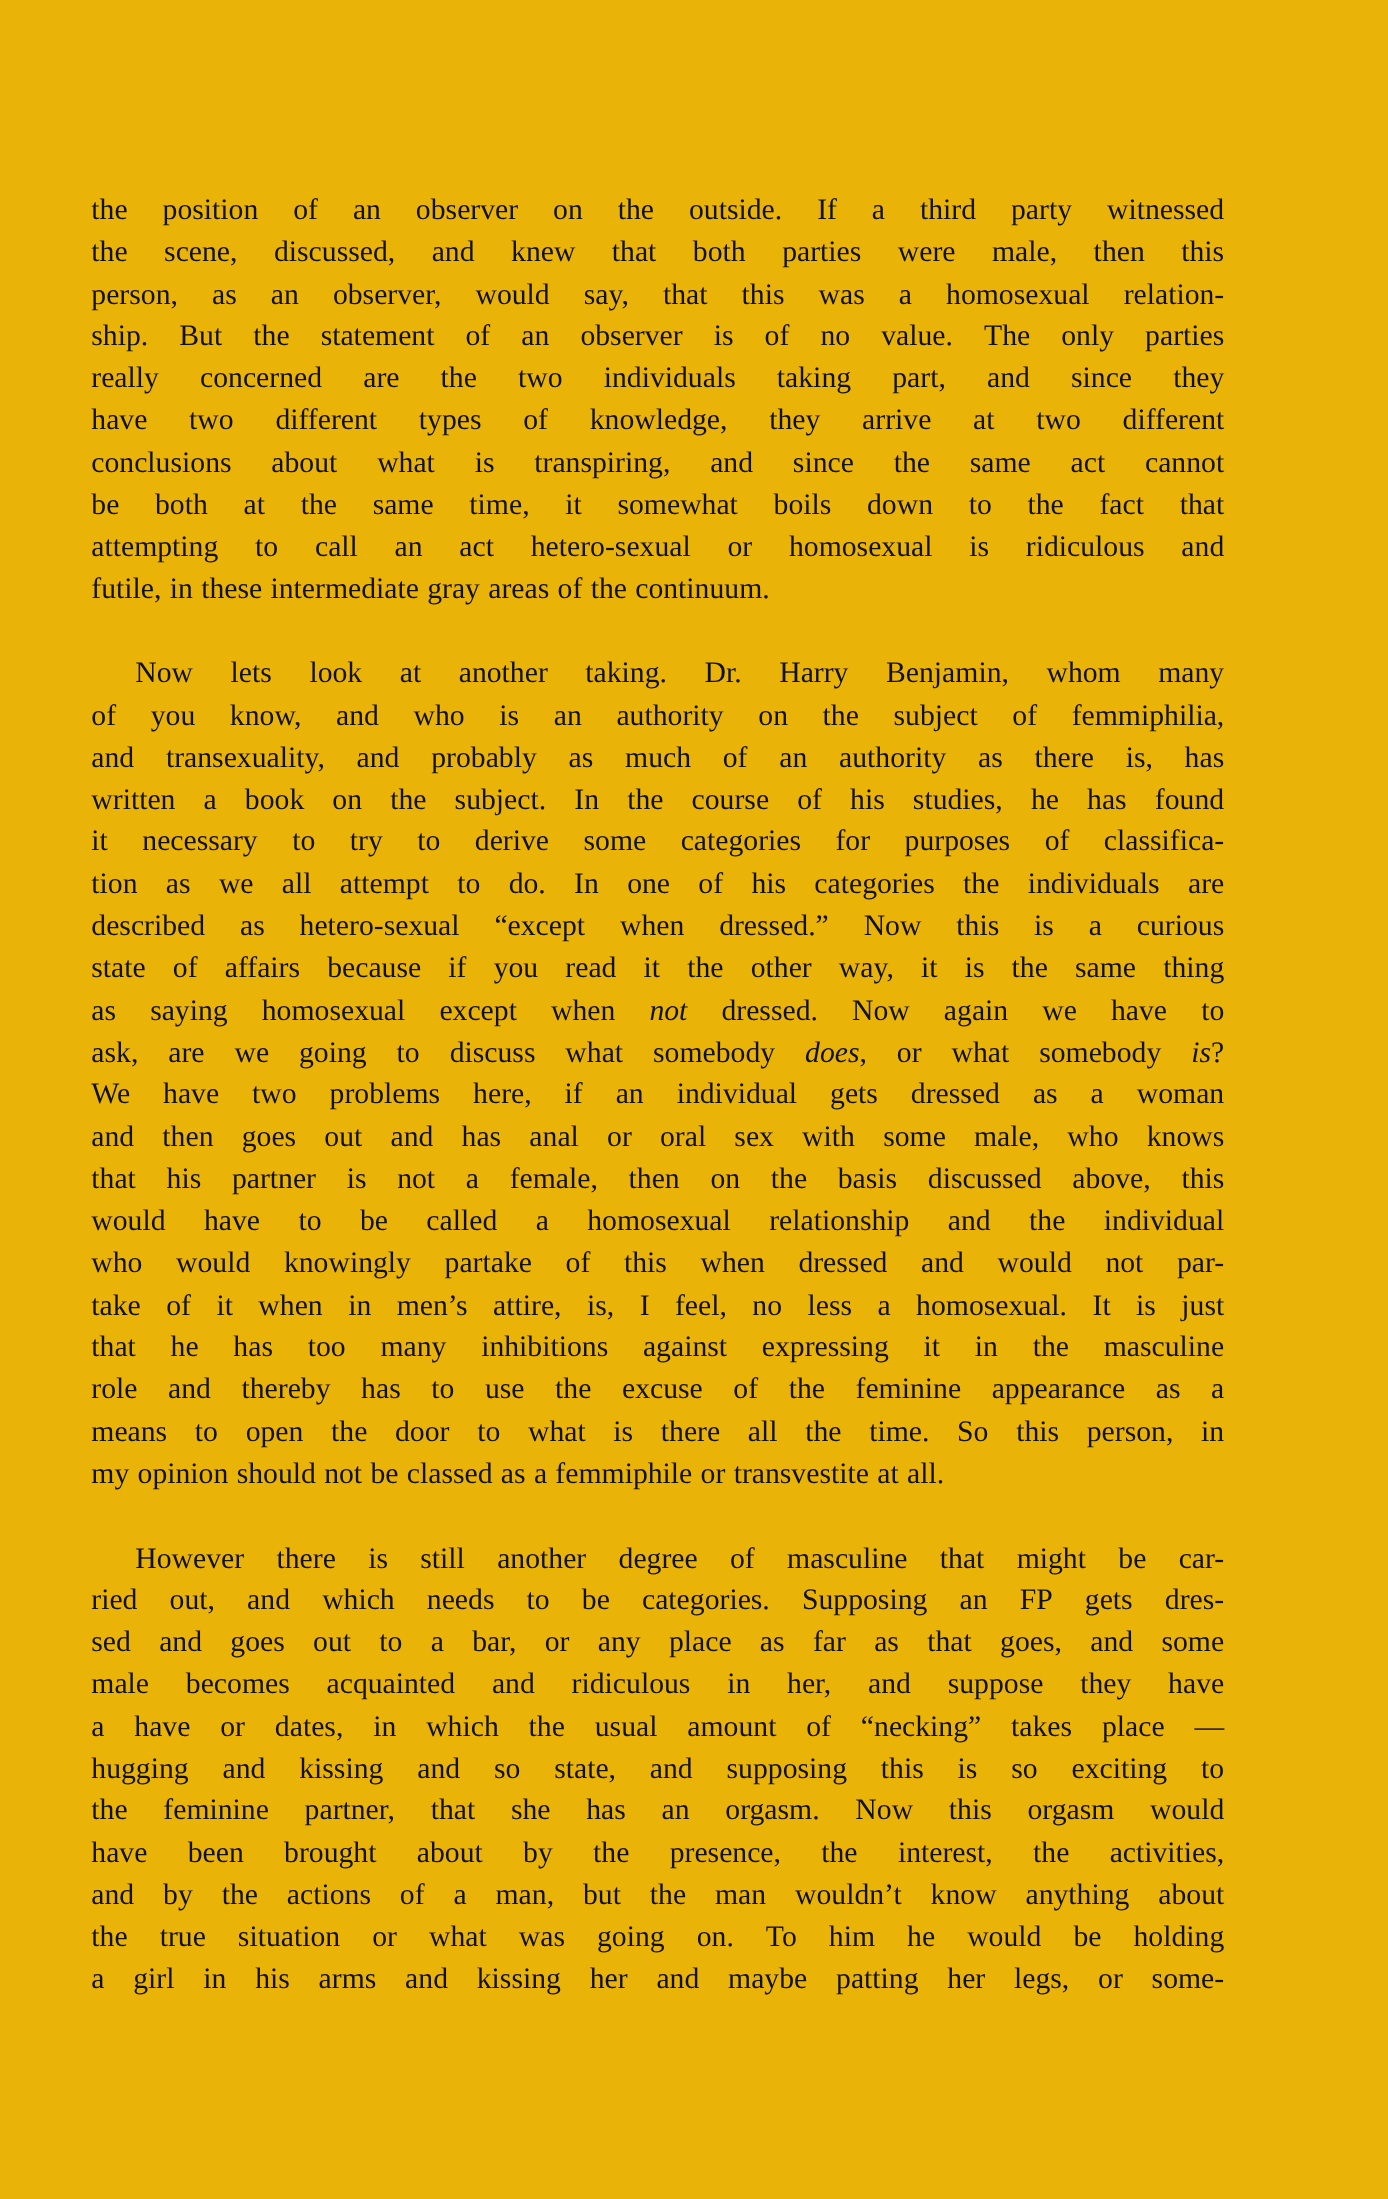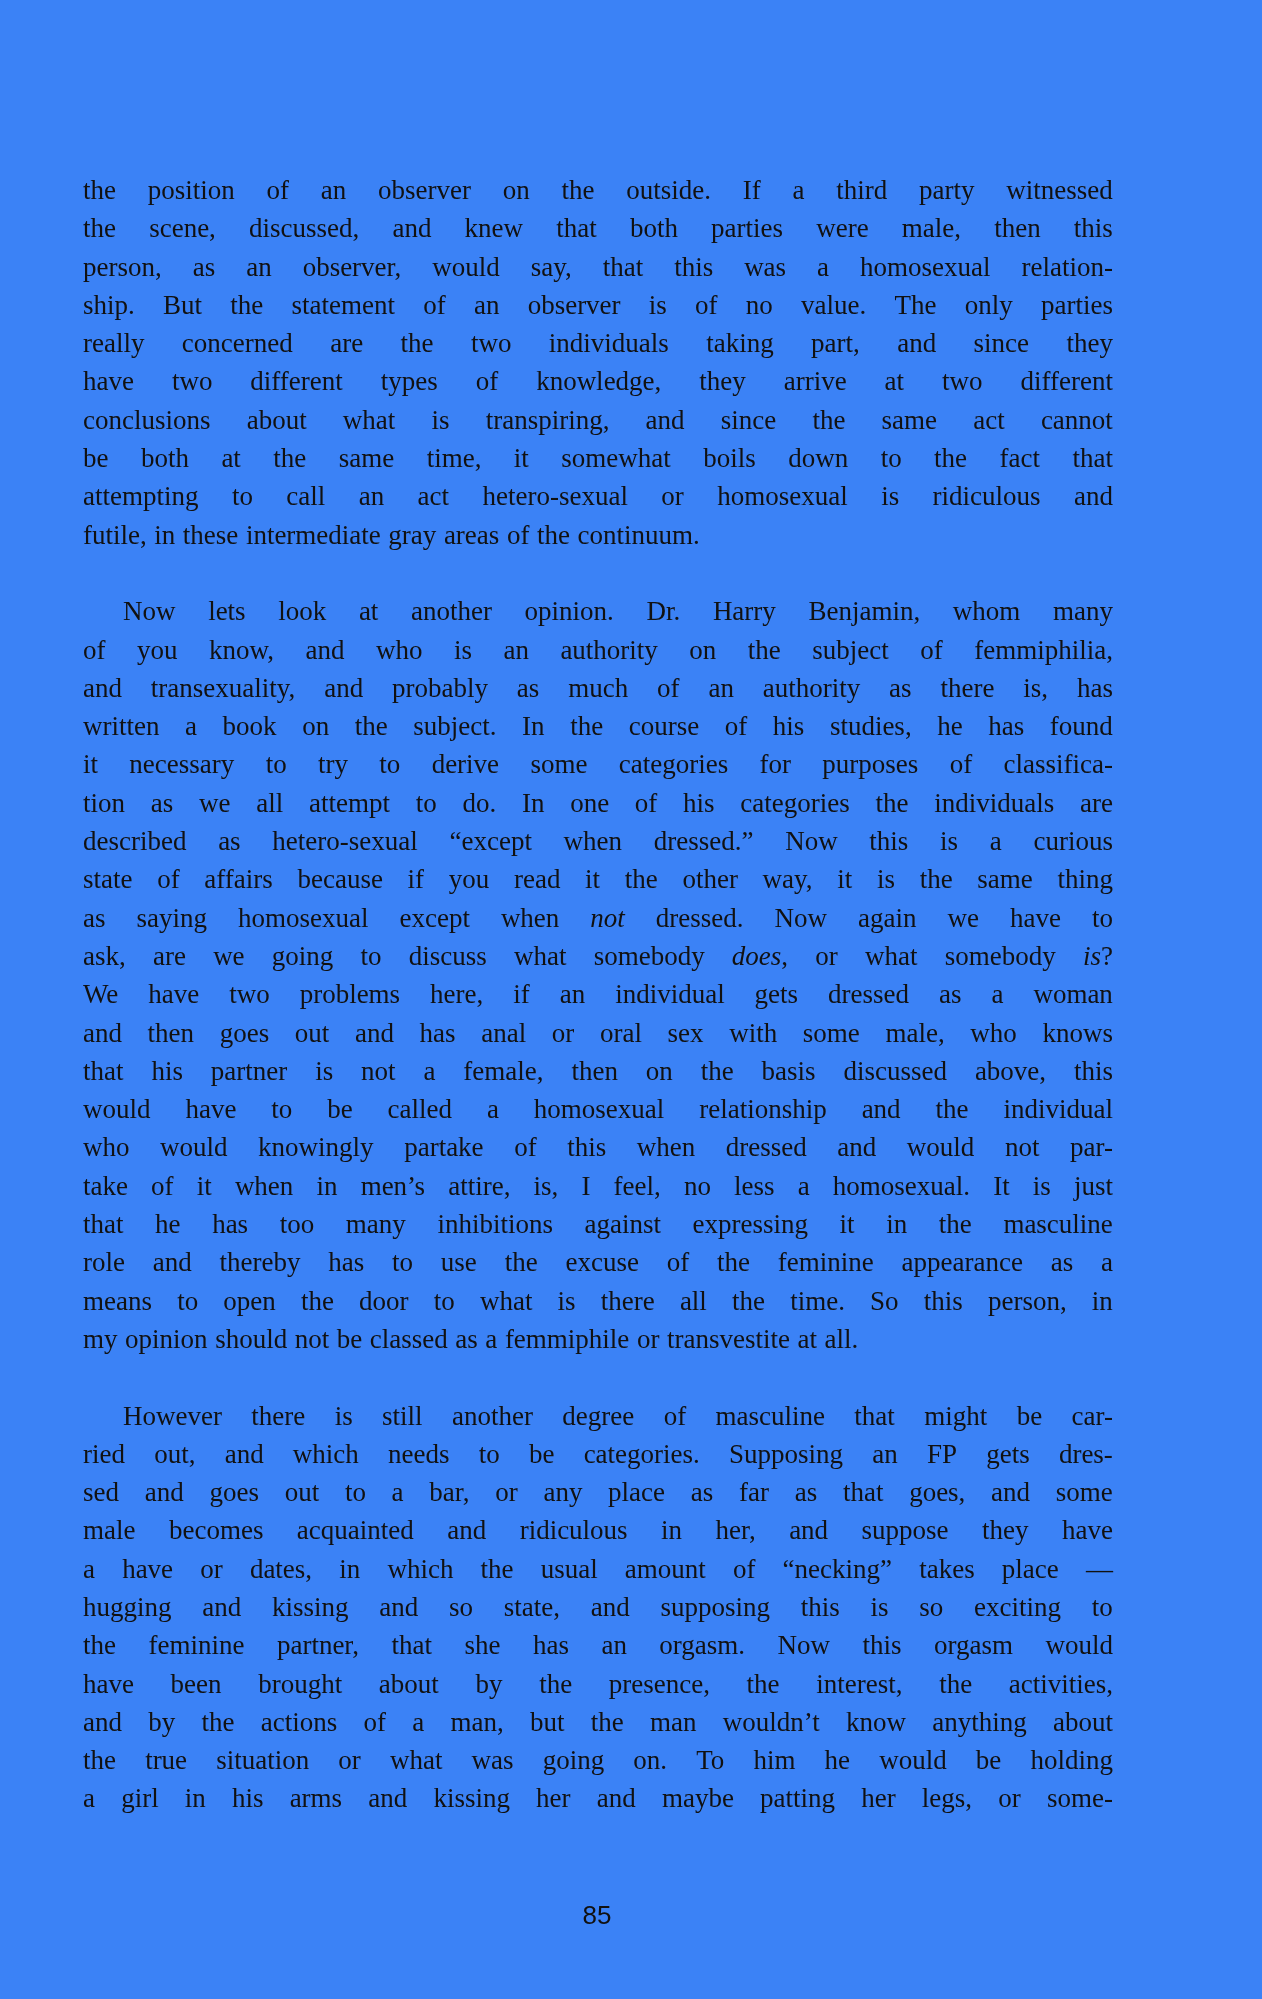--- a/index.html
+++ b/index.html
@@ -1,17 +1,17 @@
 <!DOCTYPE html>
 <html><head>
 <meta charset="utf-8">
 <style>
   html, body { margin: 0; padding: 0; background: #ffffff; }
   body { width: 1262px; height: 1999px; position: relative; overflow: hidden; }
-  .page { position: absolute; left: 0; top: 0; width: 1262px; height: 1999px; background: #3b82f6; }
+  .page { position: absolute; left: 0; top: 0; width: 1262px; height: 1999px; background: #eab308; }
   .text-block { position: absolute; left: 83px; top: 171px; width: 1030px; }
   .line {
     display: block;
     height: 38.3px;
     line-height: 38.3px;
     font-family: "Liberation Serif", serif;
     font-size: 27px;
     color: #111111;
     text-align: justify;
     text-align-last: justify;
@@ -183,21 +183,21 @@
         </div>
       </div>
       <div class="line blank"></div>
       <div>
         <div class="line jl indent">
           <span><span class="seg">Now</span></span>
           <span><span class="seg">lets</span></span>
           <span><span class="seg">look</span></span>
           <span><span class="seg">at</span></span>
           <span><span class="seg">another</span></span>
-          <span><span class="seg">opinion.</span></span>
+          <span><span class="seg">taking.</span></span>
           <span><span class="seg">Dr.</span></span>
           <span><span class="seg">Harry</span></span>
           <span><span class="seg">Benjamin,</span></span>
           <span><span class="seg">whom</span></span>
           <span><span class="seg">many</span></span>
         </div>
         <div class="line jl">
           <span><span class="seg">of</span></span>
           <span><span class="seg">you</span></span>
           <span><span class="seg">know,</span></span>
@@ -658,14 +658,13 @@
           <span><span class="seg">and</span></span>
           <span><span class="seg">maybe</span></span>
           <span><span class="seg">patting</span></span>
           <span><span class="seg">her</span></span>
           <span><span class="seg">legs,</span></span>
           <span><span class="seg">or</span></span>
           <span><span class="seg">some-</span></span>
         </div>
       </div>
     </div>
-  <div class="page-number">85</div>
 </div>
 
 </body></html>

